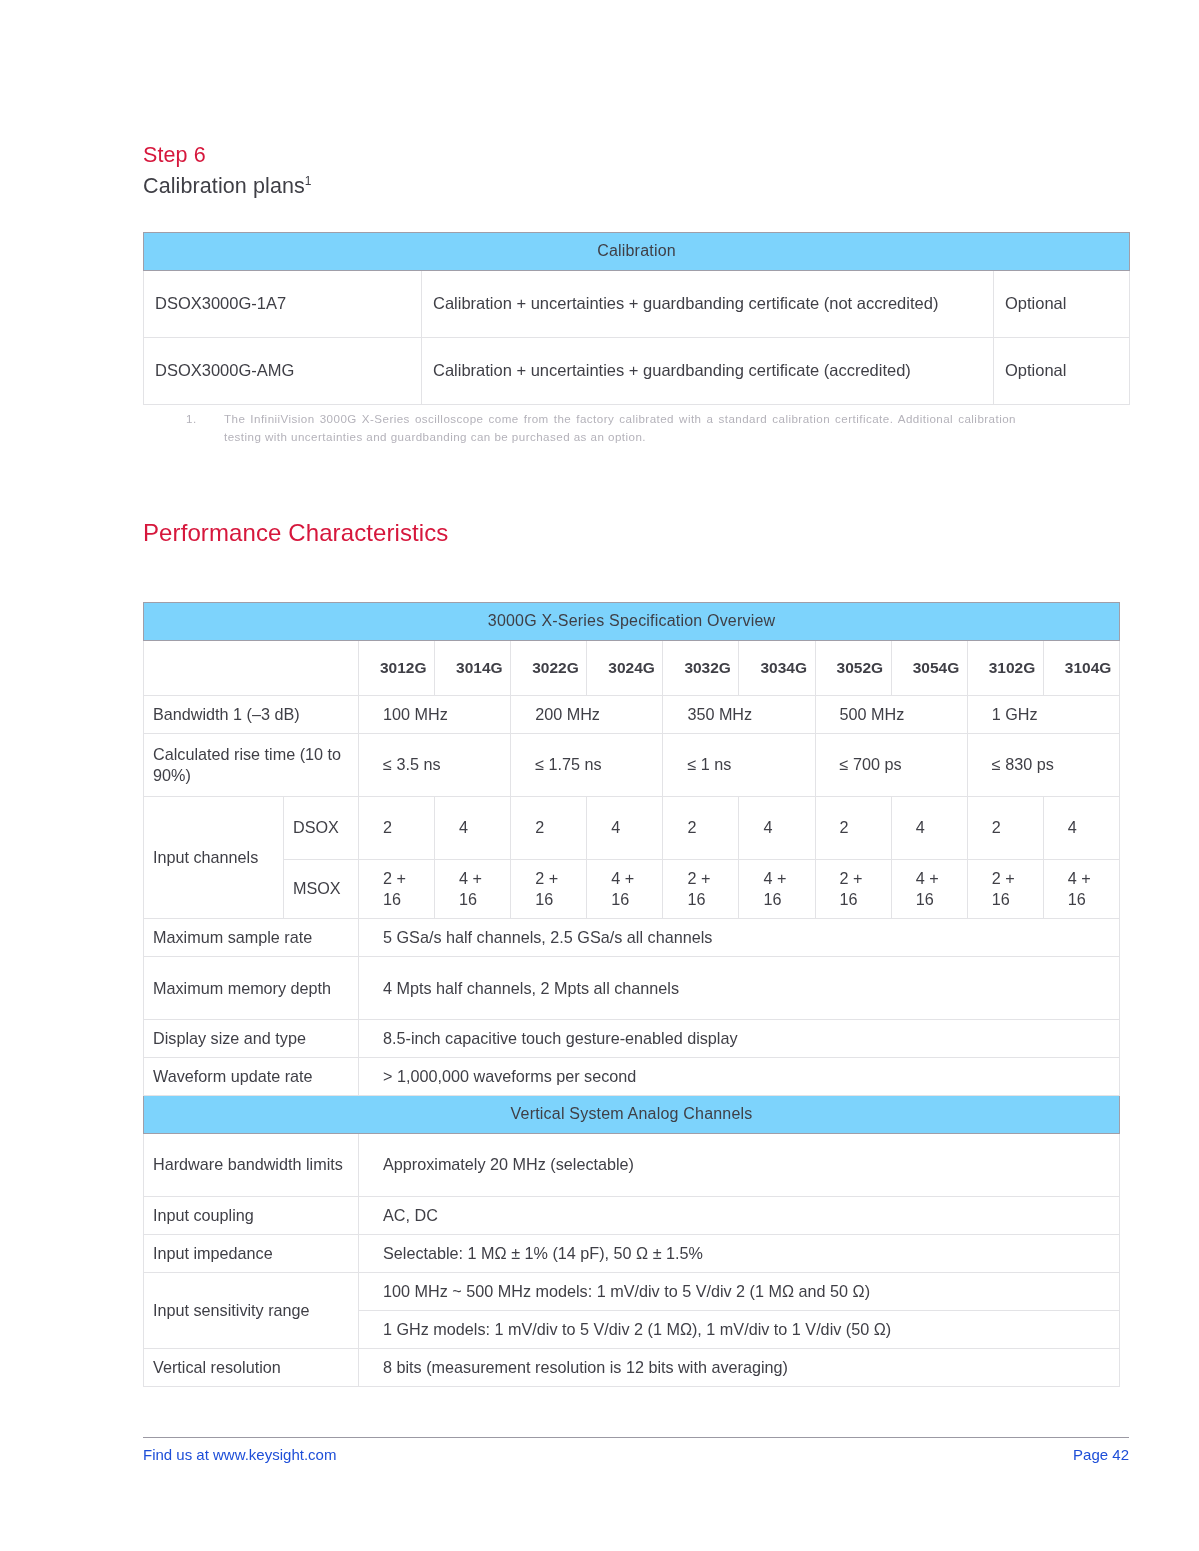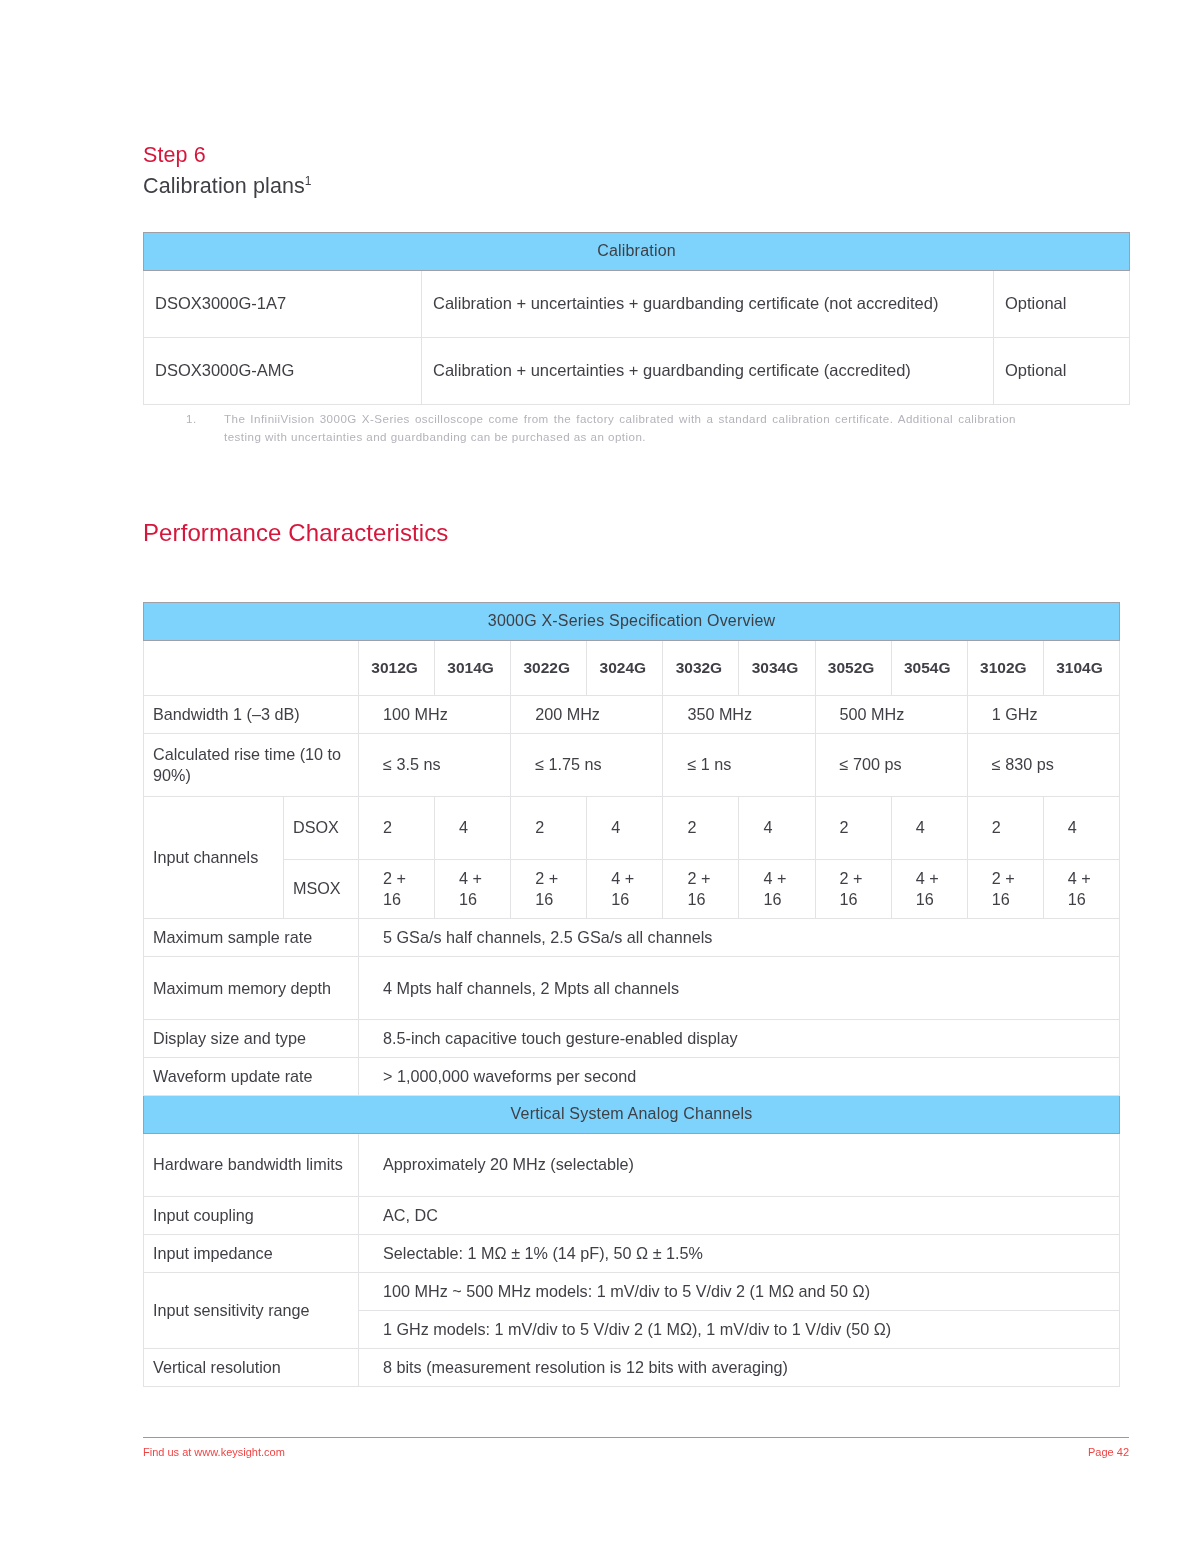--- a/index.html
+++ b/index.html
@@ -127,22 +127,22 @@
   }
   #spec-table { font-size: 16.2px; }
   #spec-table td, #spec-table th { padding: 8px 8px 8px 9px; }
   #spec-table col.lbl      { width: 140px; }
   #spec-table col.sub      { width: 75px; }
   #spec-table col.m        { width: 76.1px; }
 
   #spec-table .model-head {
     font-weight: bold;
     font-size: 15.5px;
-    text-align: center;
-    padding-left: 4px;
+    text-align: left;
+    padding-left: 21px;
     height: 38px;
   }
   #spec-table .blank-head { border-right: 1px solid #e3e3e6; }
   #spec-table td.val { padding-left: 24px; }
   #spec-table tr.h-tall td { height: 46px; }
 </style>
 </head>
 <body>
 
 <div class="page">
@@ -309,18 +309,18 @@
 
         <tr>
           <td colspan="2">Vertical resolution</td>
           <td class="val" colspan="10">8 bits (measurement resolution is 12 bits with averaging)</td>
         </tr>
       </tbody>
     </table>
   </div>
 
   <div style="position:absolute;left:143px;top:1437px;width:986px;height:1px;background:#9b99a3;"></div>
-  <div style="position:absolute;left:143px;top:1446px;width:986px;display:flex;justify-content:space-between;font-size:11px;color:#ef4444;">
+  <div style="position:absolute;left:143px;top:1446px;width:986px;display:flex;justify-content:space-between;font-size:15px;color:#1d4ed8;">
     <span>Find us at www.keysight.com</span>
     <span>Page 42</span>
   </div>
 
 </div>
 
 </body></html>

